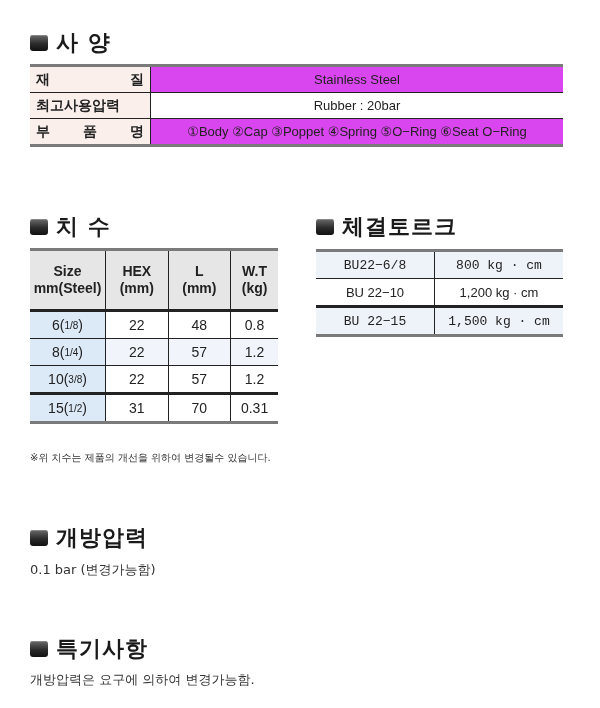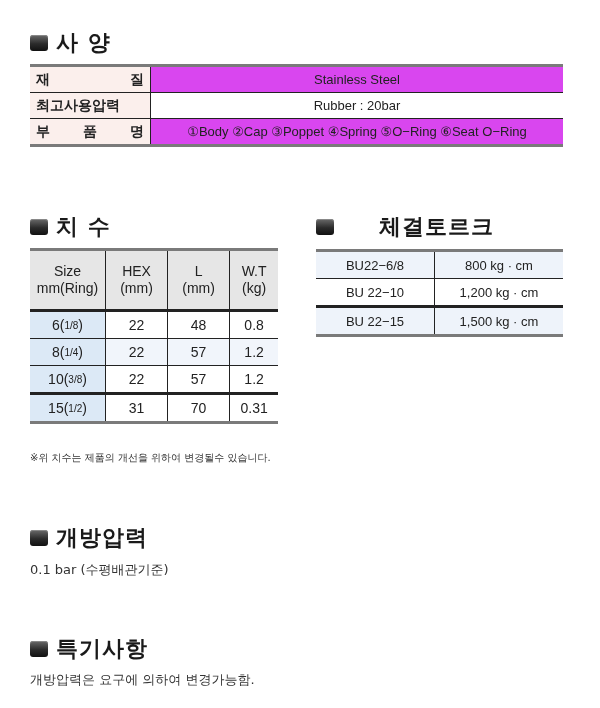--- a/index.html
+++ b/index.html
@@ -14,34 +14,34 @@
   
   #spec { left:30px; top:64px; width:533px; border-top:3px solid #7a7a7a; border-bottom:3px solid #7a7a7a; }
   #spec td { height:25px; font-size:13px; border-bottom:1px solid #222; }
   #spec tr:last-child td { border-bottom:none; }
   #spec td.lab { width:108px; background:#fbefec; font-weight:bold; font-size:14px; padding:0 6px; border-right:1px solid #222; font-family:"DejaVu Sans",sans-serif; }
   #spec td.lab .sp { display:flex; justify-content:space-between; }
   #spec td.val { text-align:center; background:#d946ef; }
   #spec tr.w td.val { background:#ffffff; }
   
   #dims { left:30px; top:248px; width:248px; border-top:3px solid #7a7a7a; border-bottom:3px solid #7a7a7a; }
-  #dims th { background:#e6e6e6; font-weight:normal; font-size:14px; line-height:17px; height:56px; border-right:1px solid #222; border-bottom:3px solid #222; color:#222; }
+  #dims th { background:#e6e6e6; font-weight:bold; font-size:14px; line-height:17px; height:56px; border-right:1px solid #222; border-bottom:3px solid #222; color:#222; }
   #dims th:last-child, #dims td:last-child { border-right:none; }
   #dims td { height:26px; text-align:center; font-size:14px; border-right:1px solid #222; border-bottom:1px solid #222; background:#ffffff; }
   #dims td.sz { background:#dce9f6; width:75px; }
   #dims tr.alt td:not(.sz) { background:#f1f5fb; }
   #dims tr.grp td { border-bottom:3px solid #222; }
   #dims tr:last-child td { border-bottom:none; }
   .frac { font-size:10px; vertical-align:1px; }
   .note { position:absolute; left:30px; top:451px; font-size:10px; color:#333; }
   
   #torque { left:316px; top:249px; width:247px; border-top:3px solid #7a7a7a; border-bottom:3px solid #7a7a7a; }
   #torque td { height:26px; text-align:center; font-size:13px; border-bottom:1px solid #222; }
   #torque td:first-child { border-right:1px solid #222; width:118px; }
-  #torque tr.alt td { background:#eef3fa; }
+  #torque tr.alt td { background:#eef3fa;font-family:Liberation Mono, monospace; }
   #torque tr.grp td { border-bottom:3px solid #222; }
   #torque tr:last-child td { border-bottom:none; }
   .body-text { position:absolute; left:30px; font-size:13px; color:#333; }
 </style>
 </head>
 <body>
 
 <div class="sec-title" style="left:30px;top:28px;">
   <span class="sq"></span>
   <span>사 양</span>
@@ -78,21 +78,21 @@
 </tbody>
   </table>
 
 <div class="sec-title" style="left:30px;top:212px;">
   <span class="sq"></span>
   <span>치 수</span>
 </div>
 <table id="dims">
   <tbody>
       <tr>
-    <th><span>Size</span><br><span>mm(Ring)</span></th>
+    <th><span>Size</span><br><span>mm(Steel)</span></th>
     <th><span>HEX</span><br><span>(mm)</span></th>
     <th><span>L</span><br><span>(mm)</span></th>
     <th><span>W.T</span><br><span>(kg)</span></th>
   </tr>
   <tr>
     <td class="sz"><span>6(</span><span class="frac">1/8</span><span>)</span></td>
     <td>22</td>
     <td>48</td>
     <td>0.8</td>
   </tr>
@@ -111,21 +111,21 @@
   <tr>
     <td class="sz"><span>15(</span><span class="frac">1/2</span><span>)</span></td>
     <td>31</td>
     <td>70</td>
     <td>0.31</td>
   </tr>
 </tbody>
   </table>
 <div class="note">※위 치수는 제품의 개선을 위하여 변경될수 있습니다.</div>
 
-<div class="sec-title" style="left:316px;top:212px;gap:37px;">
+<div class="sec-title" style="left:316px;top:212px;">
   <span class="sq"></span>
   <span>체결토르크</span>
 </div>
 <table id="torque">
   <tbody>
       <tr class="alt">
     <td>BU22−6/8</td>
     <td>800 kg · cm</td>
   </tr>
   <tr class="grp">
@@ -136,19 +136,19 @@
     <td>BU 22−15</td>
     <td>1,500 kg · cm</td>
   </tr>
 </tbody>
   </table>
 
 <div class="sec-title" style="left:30px;top:523px;">
   <span class="sq"></span>
   <span>개방압력</span>
 </div>
-<div class="body-text" style="top:561px;">0.1 bar (수평배관기준)</div>
+<div class="body-text" style="top:561px;">0.1 bar (변경가능함)</div>
 
 <div class="sec-title" style="left:30px;top:634px;">
   <span class="sq"></span>
   <span>특기사항</span>
 </div>
 <div class="body-text" style="top:671px;">개방압력은 요구에 의하여 변경가능함.</div>
 
 </body></html>

